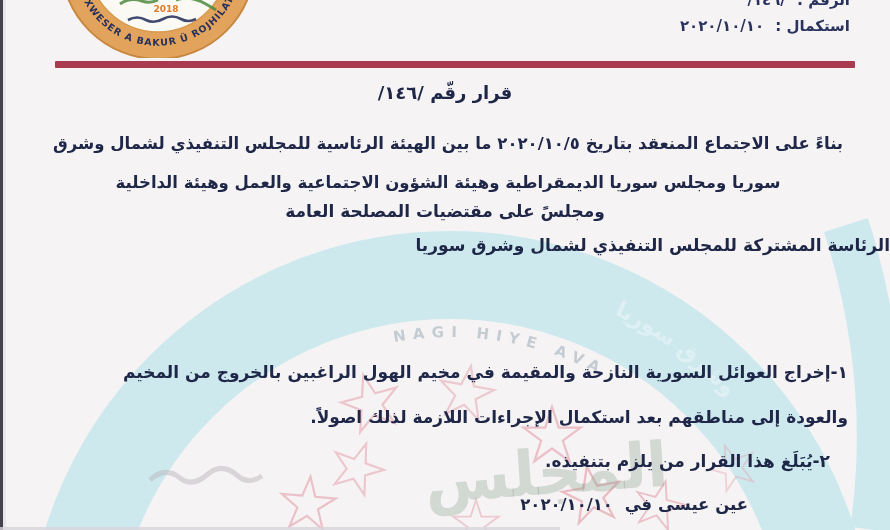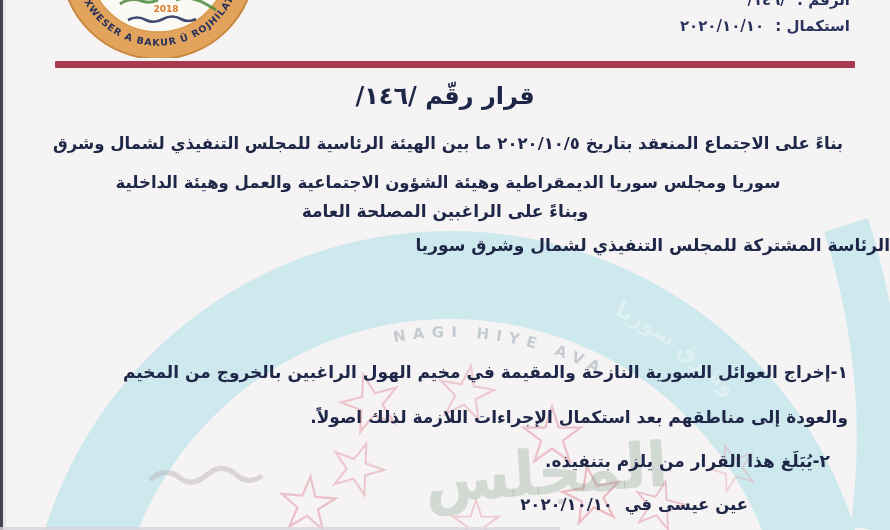--- a/index.html
+++ b/index.html
@@ -15,21 +15,21 @@
   .calligraphy{
     position:absolute;left:368px;top:438px;width:300px;z-index:0;
     font-size:62px;font-weight:bold;color:rgba(135,158,140,.32);
     transform:rotate(-4deg);direction:rtl;pointer-events:none;
   }
   .logo-wrap{position:absolute;left:58px;top:0;z-index:1;}
   .txt{position:absolute;z-index:2;color:#222a4e;font-weight:bold;direction:rtl;}
   .hdr-row{right:40px;text-align:right;font-size:15px;line-height:26px;color:#2a335e;white-space:nowrap;}
   .hdr-row .val{direction:ltr;unicode-bidi:isolate;display:inline-block;margin-right:6px;}
   .rule{position:absolute;left:55px;top:61px;width:800px;height:7px;background:#a93a50;z-index:2;border-radius:1px;}
-  .title{left:0;right:0;top:82px;text-align:center;font-size:24px;color:#1e2647;}
+  .title{left:0;right:0;top:82px;text-align:center;font-size:18px;color:#1e2647;}
   .preamble{left:48px;right:42px;top:124px;text-align:center;font-size:16.5px;line-height:39px;color:#1f2748;}
   .basis{left:0;right:0;top:201px;text-align:center;font-size:17px;color:#1f2748;}
   .authority{left:0;right:0;top:235px;font-size:17px;color:#1f2748;}
   .decides{left:0;right:0;top:286px;text-align:center;font-size:17.5px;color:#1f2748;}
   .item1{left:42px;right:42px;top:350px;text-align:right;font-size:17px;line-height:45px;color:#1f2748;margin-left:23px;}
   .item2{right:60px;top:451px;text-align:right;font-size:17px;color:#1f2748;white-space:nowrap;}
   .signoff{right:142px;top:495px;text-align:left;font-size:16.5px;color:#1f2748;white-space:nowrap;}
   .signoff .val,.inline-ltr{direction:ltr;unicode-bidi:isolate;display:inline-block;margin-right:6px;}
 </style>
 </head>
@@ -102,21 +102,21 @@
     <span>استكمال :</span>
     <span class="val">٢٠٢٠/١٠/١٠</span>
   </div>
 
   <div class="rule"></div>
 
   <div class="txt title">قرار رقّم /١٤٦/</div>
 
   <div class="txt preamble">بناءً على الاجتماع المنعقد بتاريخ ‪٢٠٢٠/١٠/٥‬ ما بين الهيئة الرئاسية للمجلس التنفيذي لشمال وشرق سوريا ومجلس سوريا الديمقراطية وهيئة الشؤون الاجتماعية والعمل وهيئة الداخلية</div>
 
-  <div class="txt basis">وبناءً على الراغبين المصلحة العامة</div>
+  <div class="txt basis">ومجلسً على مقتضيات المصلحة العامة</div>
   <div class="txt authority">الرئاسة المشتركة للمجلس التنفيذي لشمال وشرق سوريا</div>
 
   <div class="txt item1">١-إخراج العوائل السورية النازحة والمقيمة في مخيم الهول الراغبين بالخروج من المخيم والعودة إلى مناطقهم بعد استكمال الإجراءات اللازمة لذلك اصولاً.</div>
   <div class="txt item2">٢-يُبَلَغ هذا القرار من يلزم بتنفيذه.</div>
 
   <div class="txt signoff">
     <span>عين عيسى في</span>
     <span class="val">٢٠٢٠/١٠/١٠</span>
   </div>
 

